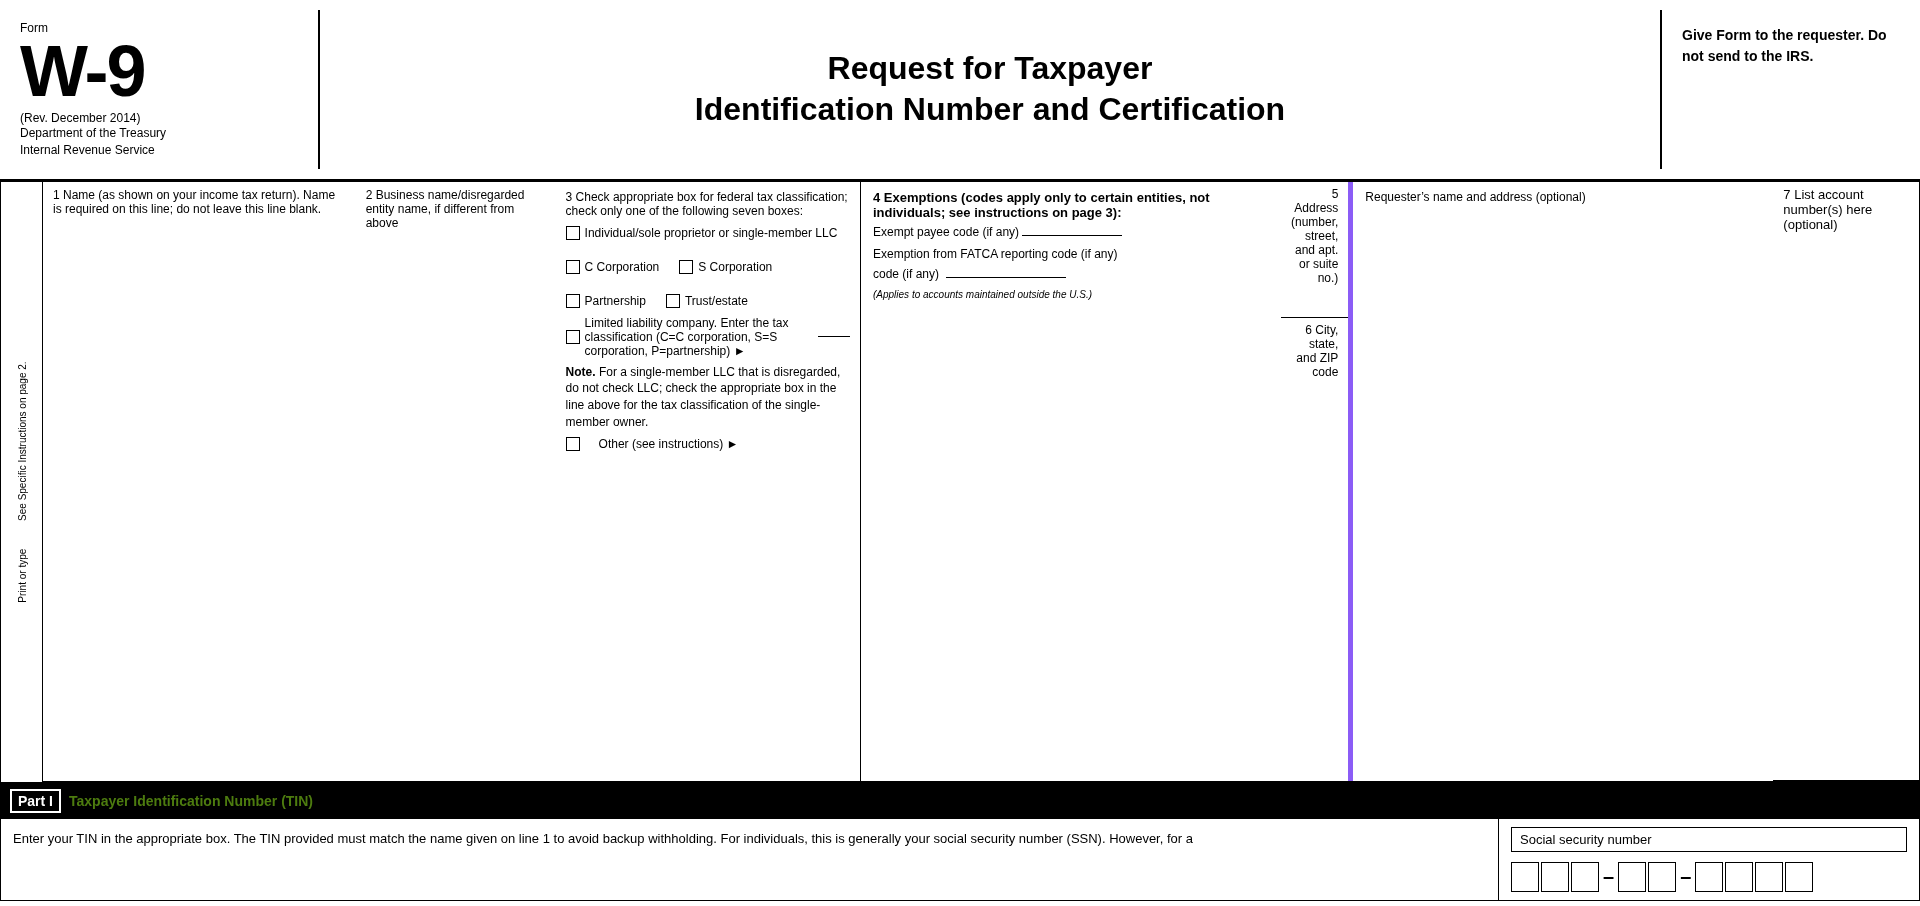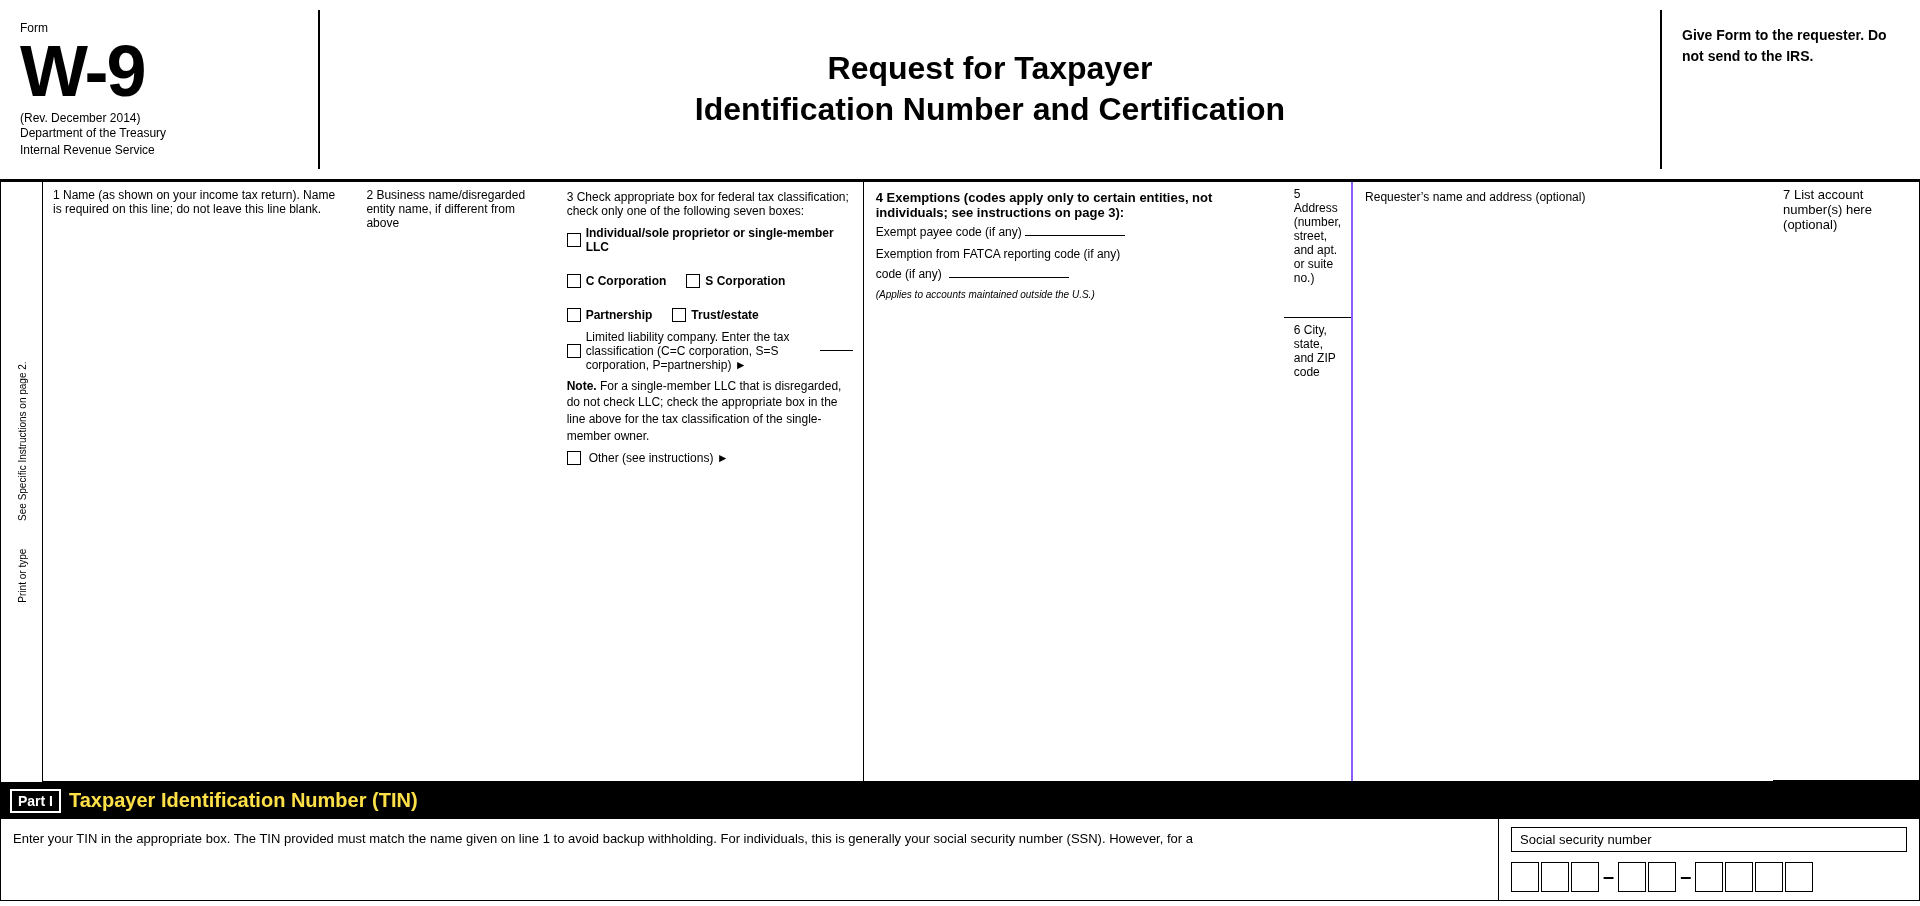--- a/index.html
+++ b/index.html
@@ -130,21 +130,20 @@
       font-size: 12px;
       margin-bottom: 8px;
     }
 
     .checkboxes-row {
       display: flex;
       align-items: center;
       gap: 20px;
       margin-bottom: 8px;
       flex-wrap: wrap;
-      font-weight: bold;
     }
 
     .checkbox-item {
       display: flex;
       align-items: center;
       gap: 5px;
       font-size: 12px;
     }
 
     .checkbox-box {
@@ -172,21 +171,21 @@
 
     .note-row {
       font-size: 12px;
       margin-bottom: 6px;
       line-height: 1.4;
     }
 
     .other-row {
       display: flex;
       align-items: center;
-      gap: 8px;
+      gap: 19px;
       font-size: 12px;
     }
 
     .exemptions-header {
       font-size: 13px;
       font-weight: bold;
       margin-bottom: 5px;
     }
 
     .exempt-payee {
@@ -210,21 +209,22 @@
     }
 
     
     .address-section {
       display: flex;
       border-bottom: 1px solid #000;
     }
 
     .address-left {
       flex: 1;
-      border-right: 2px solid #8b5cf6;
+      border-right: 5px solid #8b5cf6;
+      text-align: right;
     }
 
     .address-right {
       width: 420px;
       flex-shrink: 0;
       padding: 8px 12px;
       font-size: 12px;
     }
 
     .address-field {
@@ -260,22 +260,22 @@
     .part-label {
       background: #000;
       color: #fff;
       font-weight: bold;
       font-size: 14px;
       padding: 2px 6px;
       border: 2px solid #fff;
     }
 
     .part-title {
-      color: #fde047;
-      font-size: 20px;
+      color: #4d7c0f;
+      font-size: 14px;
       font-weight: bold;
     }
 
     
     .part1-content {
       display: flex;
       border-top: none;
     }
 
     .part1-text {

